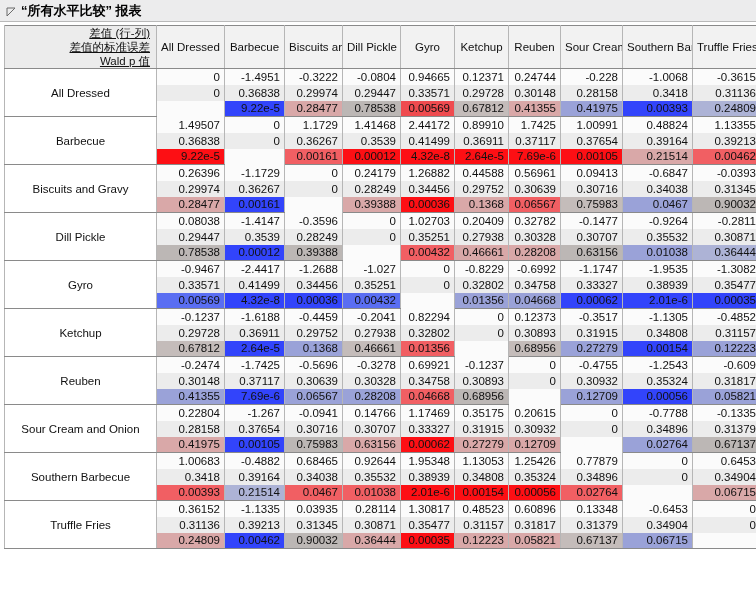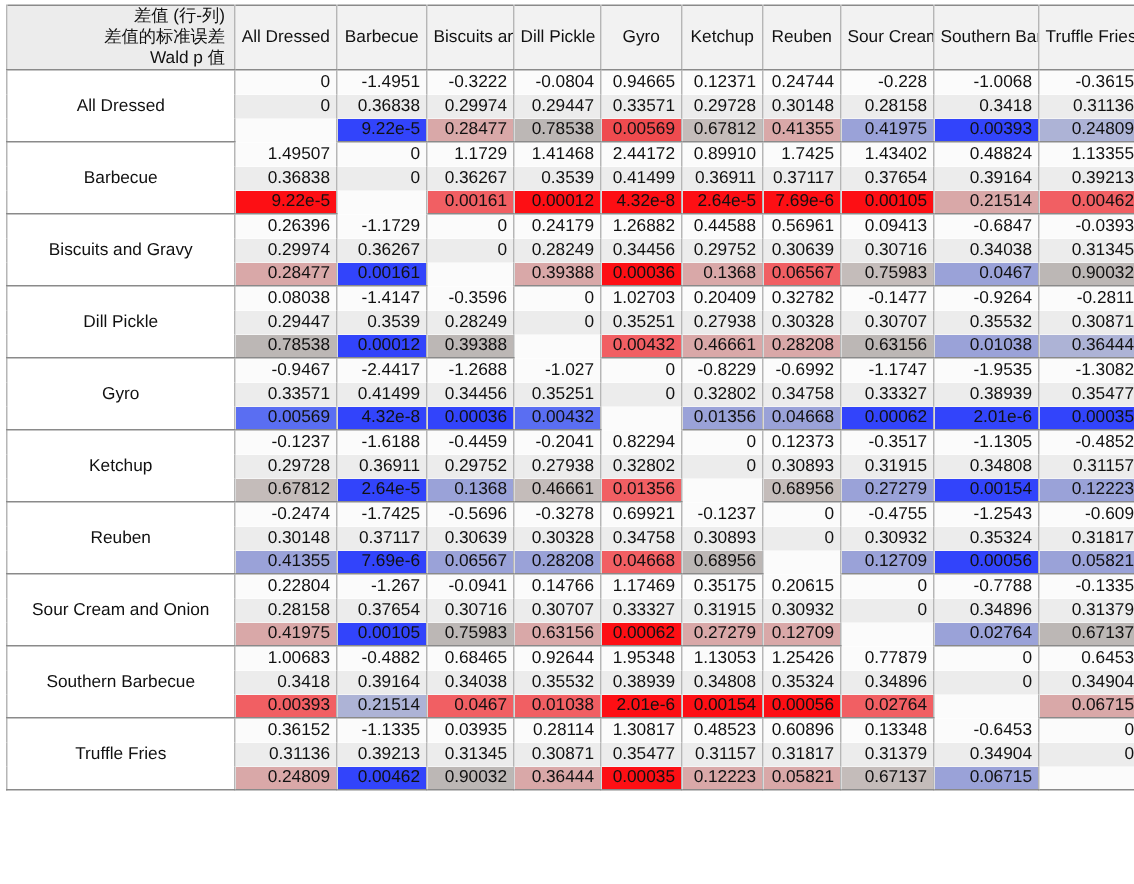--- a/index.html
+++ b/index.html
@@ -81,21 +81,21 @@
     white-space: normal;
     line-height: 14px;
     height: 57px;
     font-size: 11.5px;
   }
   thead th.corner {
     background: #ececec;
     text-align: right;
     padding-right: 6px;
   }
-  .corner-line { display: block; white-space: nowrap; }
+  .corner-line { display: block; white-space: nowrap; text-decoration: underline; }
 
   
   td.rowlabel {
     background: #ffffff;
     text-align: center;
     vertical-align: middle;
     border-bottom: 1px solid #8a8a8a;
     border-left: none;
     white-space: normal;
     line-height: 14px;
@@ -109,20 +109,28 @@
   tr.r-p td.num { border-bottom: 1px solid #8a8a8a; }
   td.rowlabel { border-bottom: 1px solid #8a8a8a; }
   tr.r-diff td.num, tr.r-se td.num { border-bottom: none; }
   td.blank { background: #fbfbfb; }
 </style>
 </head>
 <body>
 
 <div id="root">
 
+  <div class="titlebar">
+    <span class="disclosure">
+      <svg width="14" height="14" viewBox="0 0 14 14" aria-hidden="true">
+        <path d="M3 4 L11 4 L3 12 Z" fill="none" stroke="#6b6b6b" stroke-width="1"></path>
+      </svg>
+    </span>
+    <span class="title-text">“所有水平比较” 报表</span>
+  </div>
 
   <div class="table-wrap">
     <table class="rpt">
       <thead>
         <tr>
           <th class="corner" style="width: 152px;">
             <span class="corner-line">差值 (行-列)</span>
             <span class="corner-line">差值的标准误差</span>
             <span class="corner-line">Wald p 值</span>
           </th>
@@ -178,21 +186,21 @@
           </tr>
           <tr class="r-diff">
             <td class="rowlabel" rowspan="3">Barbecue</td>
             <td class="num">1.49507</td>
             <td class="num">0</td>
             <td class="num">1.1729</td>
             <td class="num">1.41468</td>
             <td class="num">2.44172</td>
             <td class="num">0.89910</td>
             <td class="num">1.7425</td>
-            <td class="num">1.43402</td>
+            <td class="num">1.00991</td>
             <td class="num">0.48824</td>
             <td class="num">1.13355</td>
           </tr>
           <tr class="r-se">
             <td class="num">0.36838</td>
             <td class="num">0</td>
             <td class="num">0.36267</td>
             <td class="num">0.3539</td>
             <td class="num">0.41499</td>
             <td class="num">0.36911</td>

